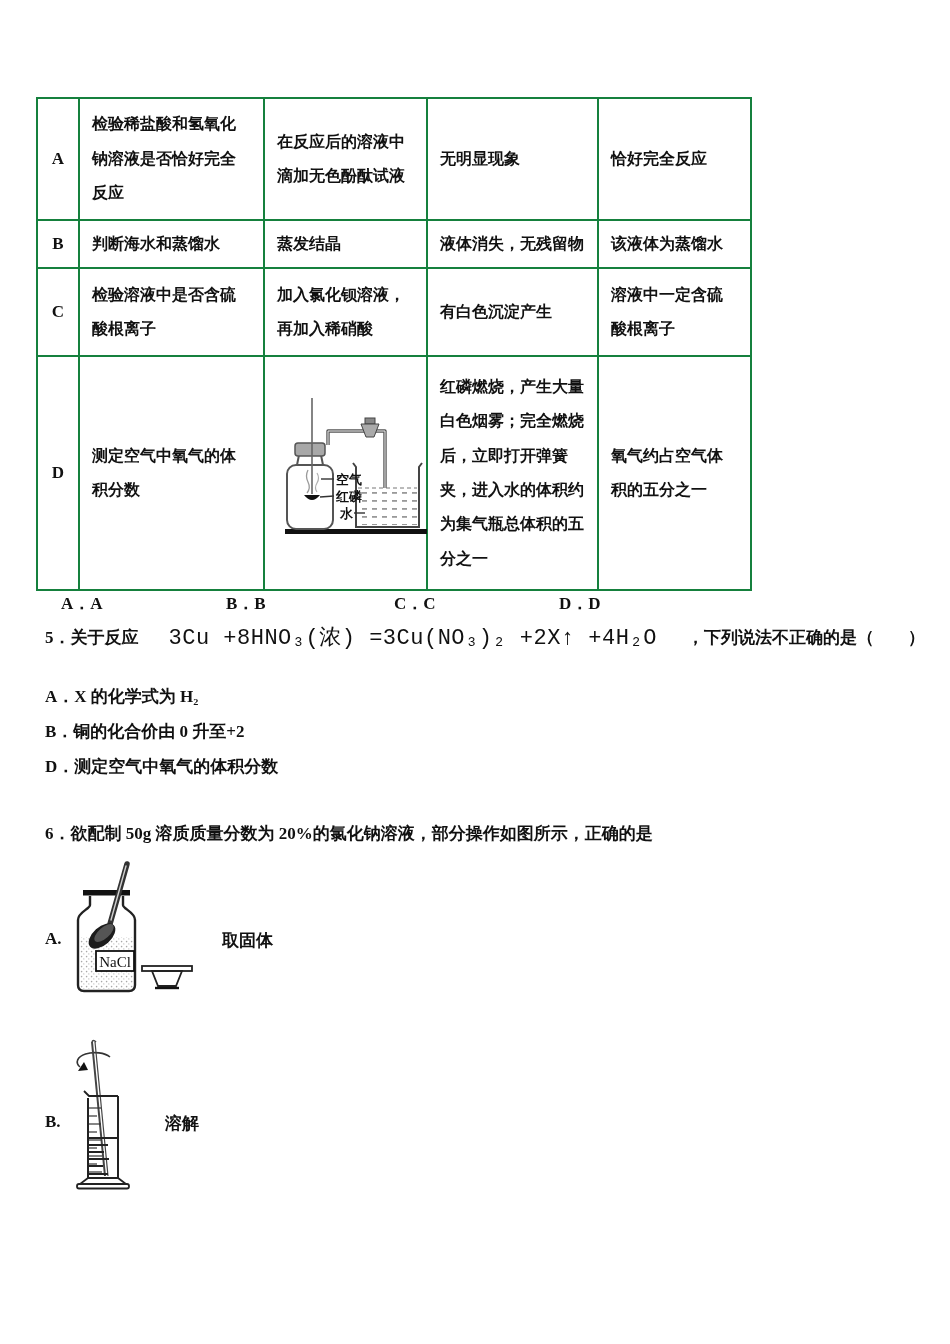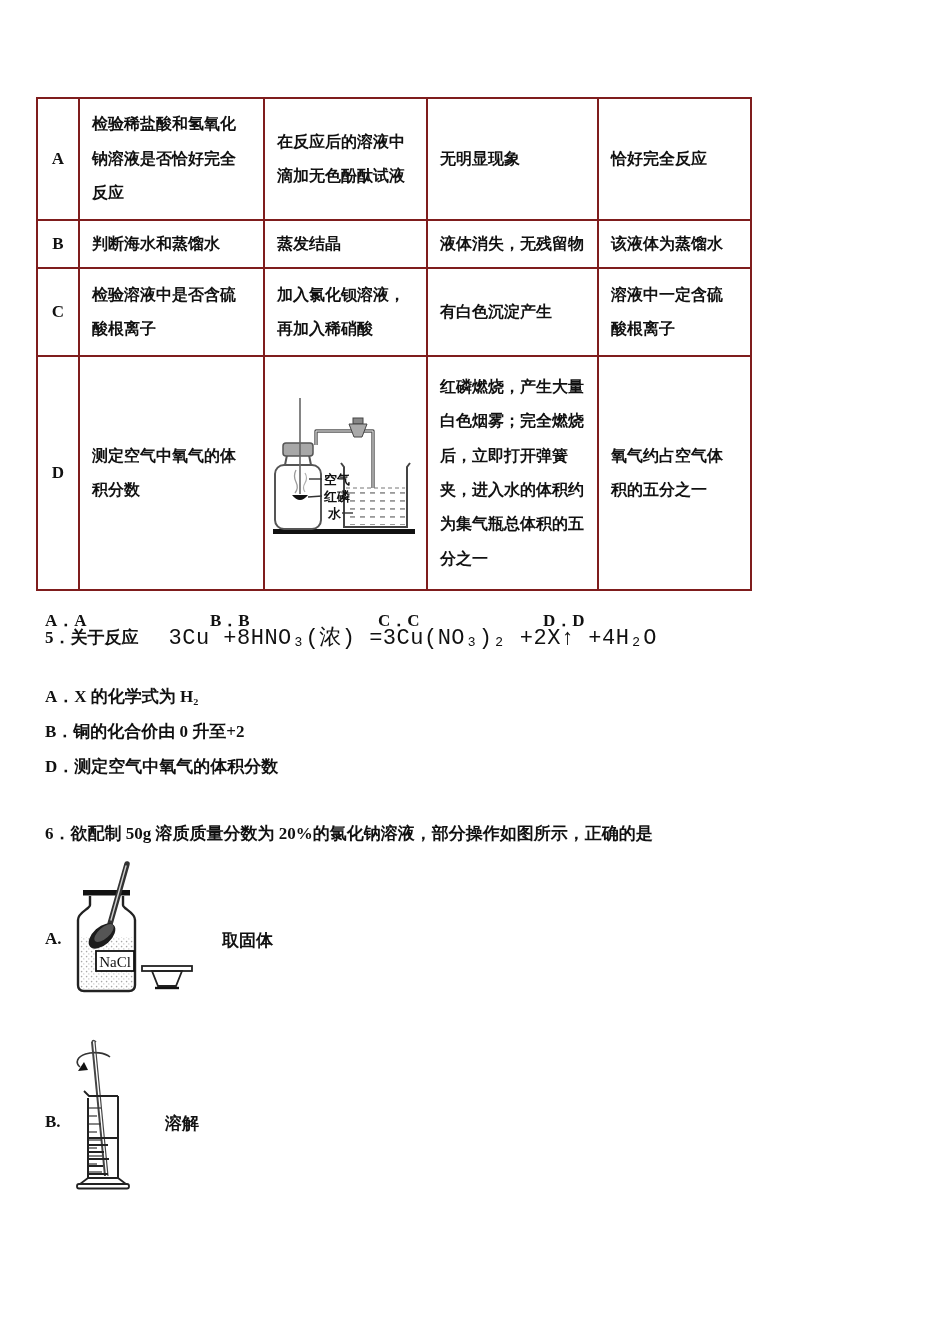--- a/index.html
+++ b/index.html
@@ -7,32 +7,32 @@
     position:relative;width:950px;height:1344px;background:#ffffff;
     font-family:"Liberation Serif","DejaVu Serif",serif;
     color:#111;font-weight:bold;overflow:hidden;
   }
   
   table.qtable{
     position:absolute;left:36px;top:97px;width:714px;
     border-collapse:collapse;table-layout:fixed;
   }
   table.qtable td{
-    border:2px solid #7f1d1d;
+    border:2px solid #15803d;
     font-size:16px;line-height:2.15;
     padding:4px 12px;vertical-align:middle;
   }
   table.qtable td.opt{
     text-align:center;padding:4px 2px;font-size:17px;
     font-family:"Liberation Serif","DejaVu Serif",serif;
   }
-  table.qtable td.diagram-cell{padding:2px 4px;text-align:left;}
+  table.qtable td.diagram-cell{padding:2px 16px;text-align:left;}
   
   .answers{position:absolute;left:45px;top:592px;width:720px;height:24px;font-size:17px;}
-  .answers span{position:absolute;top:17px;white-space:nowrap;}
+  .answers span{position:absolute;top:0;white-space:nowrap;margin-left:16px;}
   .ans-a{left:0;} .ans-b{left:165px;} .ans-c{left:333px;} .ans-d{left:498px;}
 
   .q5line{
     position:absolute;left:45px;top:622px;display:flex;align-items:flex-end;
     white-space:nowrap;
     gap:28px;
   }
   .q5line .zh{font-size:17px;padding-bottom:3px;}
   .q5line .equation{
     font-size:22px;font-weight:normal;letter-spacing:.5px;padding:0 2px;
@@ -139,20 +139,21 @@
   <div class="answers">
     <span class="ans-a">A．A</span>
     <span class="ans-b">B．B</span>
     <span class="ans-c">C．C</span>
     <span class="ans-d">D．D</span>
   </div>
 
   <div class="q5line">
     <span class="zh">5．关于反应</span>
     <span class="equation">3Cu +8HNO₃(浓) =3Cu(NO₃)₂ +2X↑ +4H₂O</span>
+    <span class="zh">，下列说法不正确的是（　　）</span>
   </div>
   <div class="qopts">
     <div>A．X 的化学式为 H₂</div>
     <div>B．铜的化合价由 0 升至+2</div>
     <div>D．测定空气中氧气的体积分数</div>
   </div>
 
   <div class="q6stem">6．欲配制 50g 溶质质量分数为 20%的氯化钠溶液，部分操作如图所示，正确的是</div>
 
   <div class="figlabel" style="left:45px;top:929px;">A.</div>

